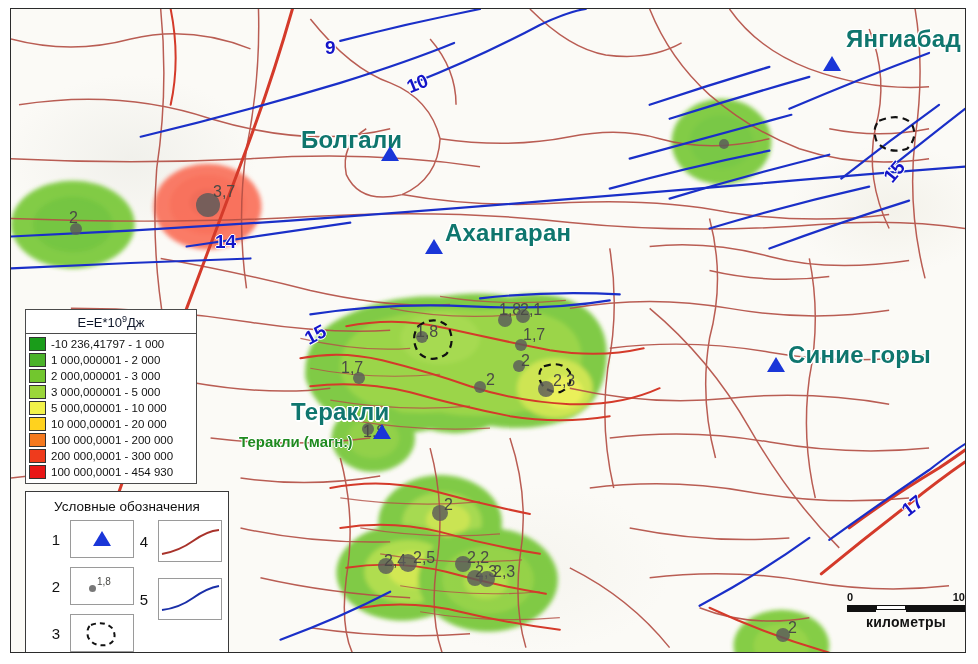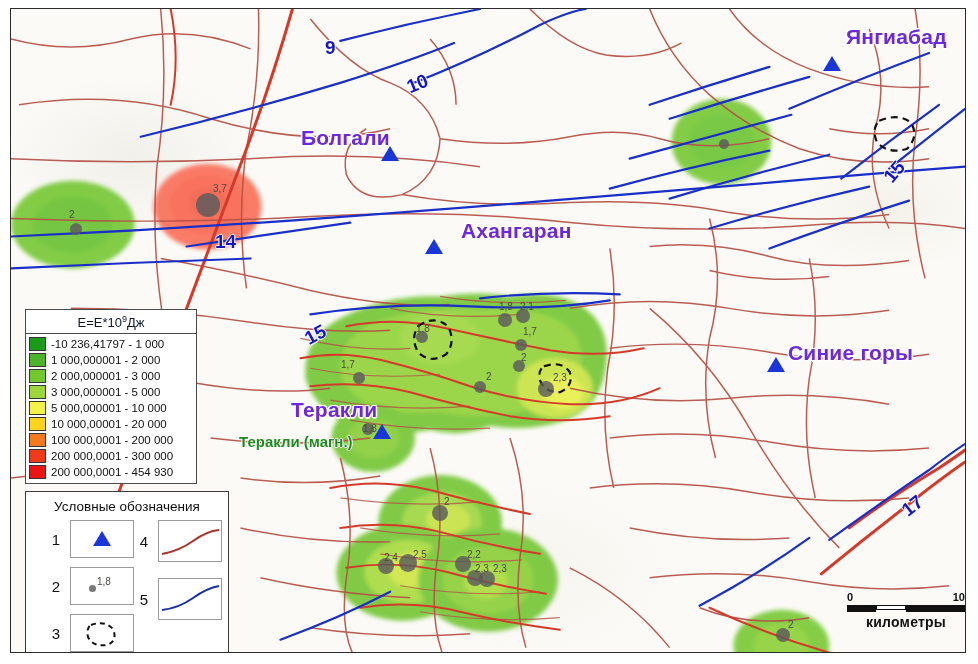--- a/index.html
+++ b/index.html
@@ -8,26 +8,26 @@
   .frame{position:absolute;left:10px;top:8px;width:956px;height:645px;border:1px solid #2b2b2b;box-sizing:border-box;overflow:hidden;background:#fdfcf9;}
   .basemap{position:absolute;inset:0;
     background:
       radial-gradient(ellipse 180px 120px at 120px 150px, rgba(232,232,226,.55), rgba(232,232,226,0) 70%),
       radial-gradient(ellipse 140px 90px at 880px 200px, rgba(238,236,226,.6), rgba(238,236,226,0) 72%),
       radial-gradient(ellipse 200px 120px at 520px 560px, rgba(240,239,231,.5), rgba(240,239,231,0) 70%),
       linear-gradient(#fbfaf6,#fbfaf6);
   }
   .svg-layer{position:absolute;inset:0;}
   .lbl{position:absolute;white-space:nowrap;user-select:none;}
-  .city-label{font-weight:bold;font-size:21px;color:#6d28d9;letter-spacing:.2px;
+  .city-label{font-weight:bold;font-size:24px;color:#0f766e;letter-spacing:.2px;
      text-shadow:-1.5px 0 #fff,1.5px 0 #fff,0 -1.5px #fff,0 1.5px #fff,-1px -1px #fff,1px 1px #fff,-1px 1px #fff,1px -1px #fff;}
   .tri{position:absolute;width:0;height:0;border-left:9px solid transparent;border-right:9px solid transparent;border-bottom:15px solid #1a36d8;}
   .fault-num{font-weight:bold;font-size:19px;color:#1414c8;text-shadow:-1px 0 #fff,1px 0 #fff,0 -1px #fff,0 1px #fff;}
   .pt-dot{position:absolute;border-radius:50%;background:#5a5a5a;opacity:.82;}
-  .pt-label{position:absolute;font-size:10px;color:#4a4a46;font-weight:normal;}
+  .pt-label{position:absolute;font-size:16px;color:#4a4a46;font-weight:normal;}
   .teracli-magn{position:absolute;font-weight:bold;font-size:15px;color:#1f8a1f;
      text-shadow:-1px 0 #fff,1px 0 #fff,0 -1px #fff,0 1px #fff;}
 
   
   .energy-legend{position:absolute;left:14px;top:300px;width:172px;background:#fff;border:1px solid #4a4a4a;box-sizing:border-box;}
   .energy-title{text-align:center;font-size:13px;padding:4px 0 3px;color:#0f172a;border-bottom:1px solid #4a4a4a;}
   .energy-title sup{font-size:9px;}
   .energy-rows{padding:2px 3px 3px 3px;}
   .energy-row{display:flex;align-items:center;height:16px;}
   .swatch{width:15px;height:12px;border:1px solid #333;margin-right:5px;flex:none;}
@@ -259,21 +259,21 @@
         <span class="pt-dot" style="left: 765px; top: 619px; width: 14px; height: 14px;"></span>
         <span class="pt-label" style="left: 777px; top: 610px;">2</span>
         <span class="pt-dot" style="left: 708px; top: 130px; width: 10px; height: 10px;"></span>
       </div>
 
     <div id="cities-layer">
         <div class="lbl city-label" style="left: 835px; top: 16px;">Янгиабад</div>
         <span class="tri" style="left: 812px; top: 47px;"></span>
         <div class="lbl city-label" style="left: 290px; top: 117px;">Болгали</div>
         <span class="tri" style="left: 370px; top: 137px;"></span>
-        <div class="lbl city-label" style="left: 434px; top: 210px; margin-left: 16px;">Ахангаран</div>
+        <div class="lbl city-label" style="left: 434px; top: 210px;">Ахангаран</div>
         <span class="tri" style="left: 414px; top: 230px;"></span>
         <div class="lbl city-label" style="left: 777px; top: 332px;">Синие горы</div>
         <span class="tri" style="left: 756px; top: 348px;"></span>
         <div class="lbl city-label" style="left: 280px; top: 389px;">Теракли</div>
         <span class="tri" style="left: 362px; top: 415px;"></span>
       </div>
 
     <div id="faultnum-layer">
         <div class="lbl fault-num" style="left: 314px; top: 28px; transform: rotate(0deg);">9</div>
         <div class="lbl fault-num" style="left: 396px; top: 64px; transform: rotate(-22deg);">10</div>
@@ -317,21 +317,21 @@
           <div class="energy-row">
             <span class="swatch" style="background: rgb(244, 121, 31);"></span>
             <span class="energy-text">100 000,0001 - 200 000</span>
           </div>
           <div class="energy-row">
             <span class="swatch" style="background: rgb(239, 59, 28);"></span>
             <span class="energy-text">200 000,0001 - 300 000</span>
           </div>
           <div class="energy-row">
             <span class="swatch" style="background: rgb(232, 22, 22);"></span>
-            <span class="energy-text">200 000,0001 - 454 930</span>
+            <span class="energy-text">100 000,0001 - 454 930</span>
           </div>
         </div>
     </div>
 
     <div class="symbol-legend">
       <div class="symbol-title">Условные обозначения</div>
       <div class="sym-grid">
 
         <div class="sym-item" style="left:22px;top:0;">
           <span class="sym-num">1</span>

